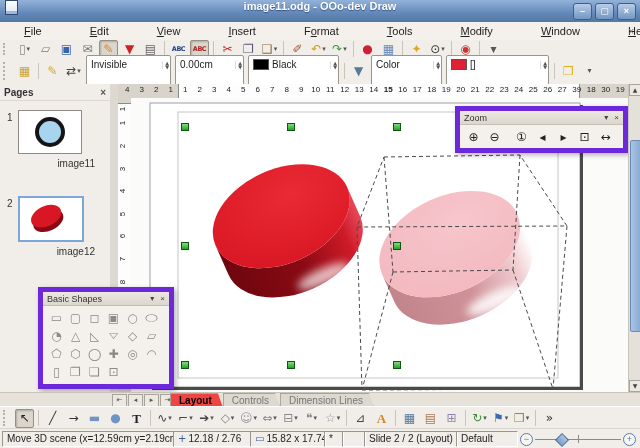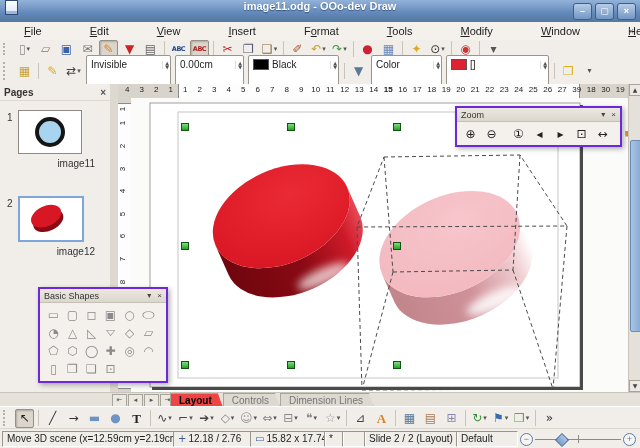--- a/index.html
+++ b/index.html
@@ -51,21 +51,21 @@
   .splitter{position:absolute;left:110px;top:84px;width:8px;height:321px;background:#ddd8d0;border-right:1px solid #c9c4bb;}
   .ruler-corner{position:absolute;left:118px;top:84px;width:13px;height:14px;background:#d8d4cb;border:1px solid #b5b0a6;box-sizing:border-box;font-size:8px;color:#555;text-align:center;line-height:12px;}
   .hruler{position:absolute;left:118px;top:84px;width:510px;height:14px;background:#d8d4cb;border-bottom:1px solid #a9a49a;overflow:hidden;}
   .hzone{position:absolute;left:60px;width:400px;top:0;bottom:0;background:#fdfdfd;border-left:1px solid #8a8a8a;border-right:1px solid #8a8a8a;}
   .hrule-num{position:absolute;top:1px;font-size:8px;color:#222;transform:translateX(-50%);}
   .vruler{position:absolute;left:118px;top:98px;width:13px;height:294px;background:#d8d4cb;border-right:1px solid #a9a49a;overflow:hidden;}
   .vzone{position:absolute;top:5px;height:284px;left:0;right:0;background:#fdfdfd;border-top:1px solid #8a8a8a;border-bottom:1px solid #8a8a8a;}
   .vrule-num{position:absolute;left:2px;font-size:8px;color:#222;transform:translateY(-50%) rotate(-90deg);}
   .canvas{position:absolute;left:131px;top:98px;width:497px;height:294px;background:#fbfbfa;}
   
-  .palette{position:absolute;background:#f4f1ec;border:2px solid #6d28d9;box-shadow:2px 2px 5px rgba(0,0,0,.3);}
+  .palette{position:absolute;background:#f4f1ec;border:5px solid #6d28d9;box-shadow:2px 2px 5px rgba(0,0,0,.3);}
   .pal-head{height:13px;background:linear-gradient(#ece8e1,#dcd7cd);display:flex;align-items:center;padding:0 4px;font-size:9px;color:#333;border-bottom:1px solid #c5c0b6;}
   .pal-head .sp{margin-left:auto;display:flex;gap:6px;color:#444;font-size:8px;}
   .pal-zoom{left:455px;top:106px;width:163px;}
   .pal-zoom .body{display:flex;align-items:center;padding:2px 3px;}
   .pal-shapes{left:38px;top:287px;width:126px;}
   .shapes-grid{display:flex;flex-wrap:wrap;padding:3px 4px;}
   .shape-cell{width:19px;height:18px;display:flex;align-items:center;justify-content:center;color:#8a8a8a;}
   .shape-cell .glyph{font-size:12px;}
   .squash{transform:scaleY(.62);}
   

